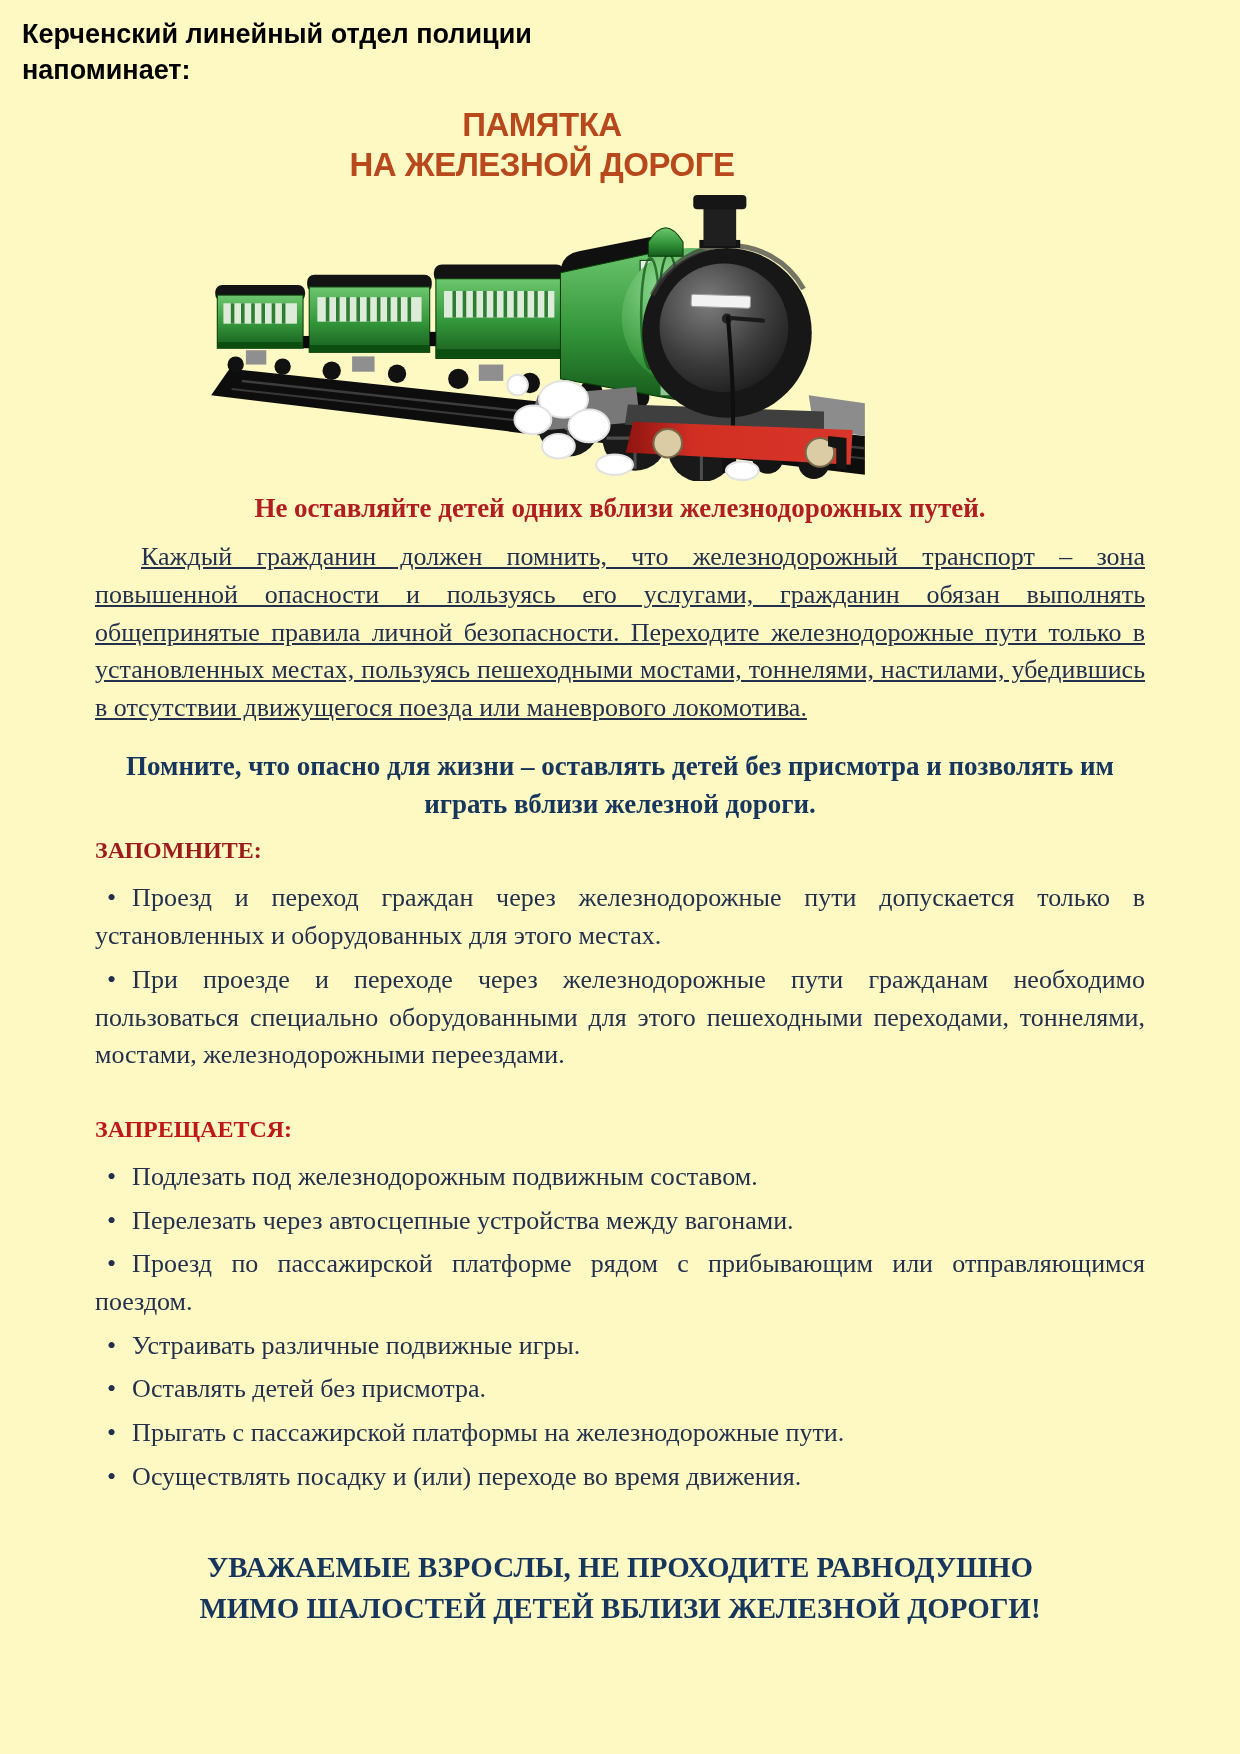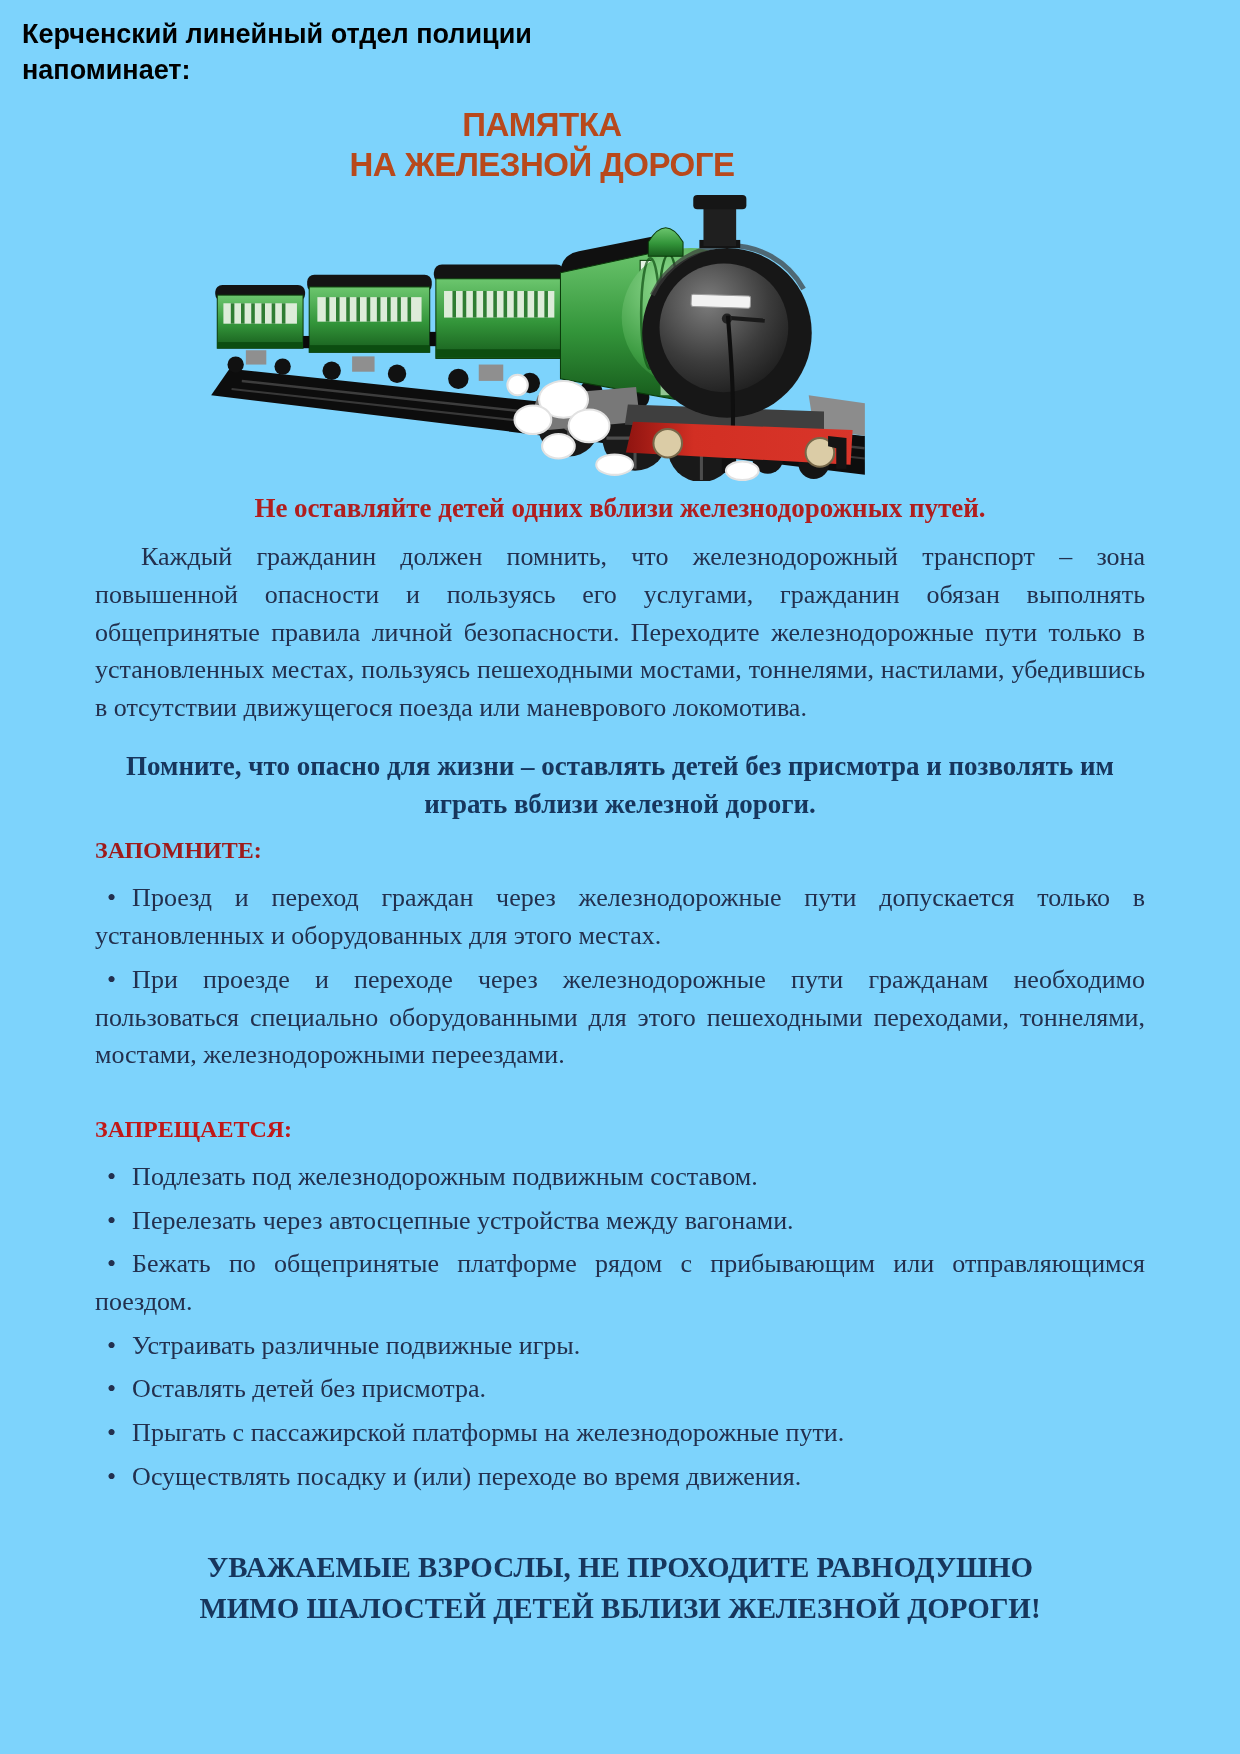--- a/index.html
+++ b/index.html
@@ -1,20 +1,20 @@
 <!DOCTYPE html>
 <html lang="ru"><head>
 <meta charset="utf-8">
 <style>
   html,body{margin:0;padding:0;background:#ffffff;}
   .page{
     position:relative;
     width:1240px;
     min-height:1754px;
-    background:#7dd3fc;
+    background:#fef9c3;
     font-family:"Liberation Serif", serif;
     color:#23304e;
     box-sizing:border-box;
     overflow:hidden;
   }
   
   .top-header{
     margin:16px 0 0 22px;
     width:640px;
     font-family:"Liberation Sans", sans-serif;
@@ -57,20 +57,21 @@
     font-size:27px;
     color:#b01e1e;
   }
   .intro-paragraph{
     margin:14px 0 0 0;
     text-align:justify;
     text-indent:46px;
     font-size:26px;
     line-height:1.45;
     color:#23304e;
+    text-decoration:underline;
   }
   .safety-reminder{
     margin-top:20px;
     text-align:center;
     font-weight:700;
     font-size:27px;
     line-height:1.42;
     color:#17365d;
   }
   .section-heading{
@@ -291,21 +292,21 @@
     <div class="section-heading remember">ЗАПОМНИТЕ:</div>
     <ul class="memo-list">
         <li>Проезд и переход граждан через железнодорожные пути допускается только в установленных и оборудованных для этого местах.</li>
         <li>При проезде и переходе через железнодорожные пути гражданам необходимо пользоваться специально оборудованными для этого пешеходными переходами, тоннелями, мостами, железнодорожными переездами.</li>
       </ul>
 
     <div class="section-heading forbidden">ЗАПРЕЩАЕТСЯ:</div>
     <ul class="memo-list">
         <li>Подлезать под железнодорожным подвижным составом.</li>
         <li>Перелезать через автосцепные устройства между вагонами.</li>
-        <li>Бежать по общепринятые платформе рядом с прибывающим или отправляющимся поездом.</li>
+        <li>Проезд по пассажирской платформе рядом с прибывающим или отправляющимся поездом.</li>
         <li>Устраивать различные подвижные игры.</li>
         <li>Оставлять детей без присмотра.</li>
         <li>Прыгать с пассажирской платформы на железнодорожные пути.</li>
         <li>Осуществлять посадку и (или) переходе во время движения.</li>
       </ul>
 
     <div class="appeal">УВАЖАЕМЫЕ ВЗРОСЛЫ, НЕ ПРОХОДИТЕ РАВНОДУШНО МИМО ШАЛОСТЕЙ ДЕТЕЙ ВБЛИЗИ ЖЕЛЕЗНОЙ ДОРОГИ!</div>
 
   </div>
 </div>

